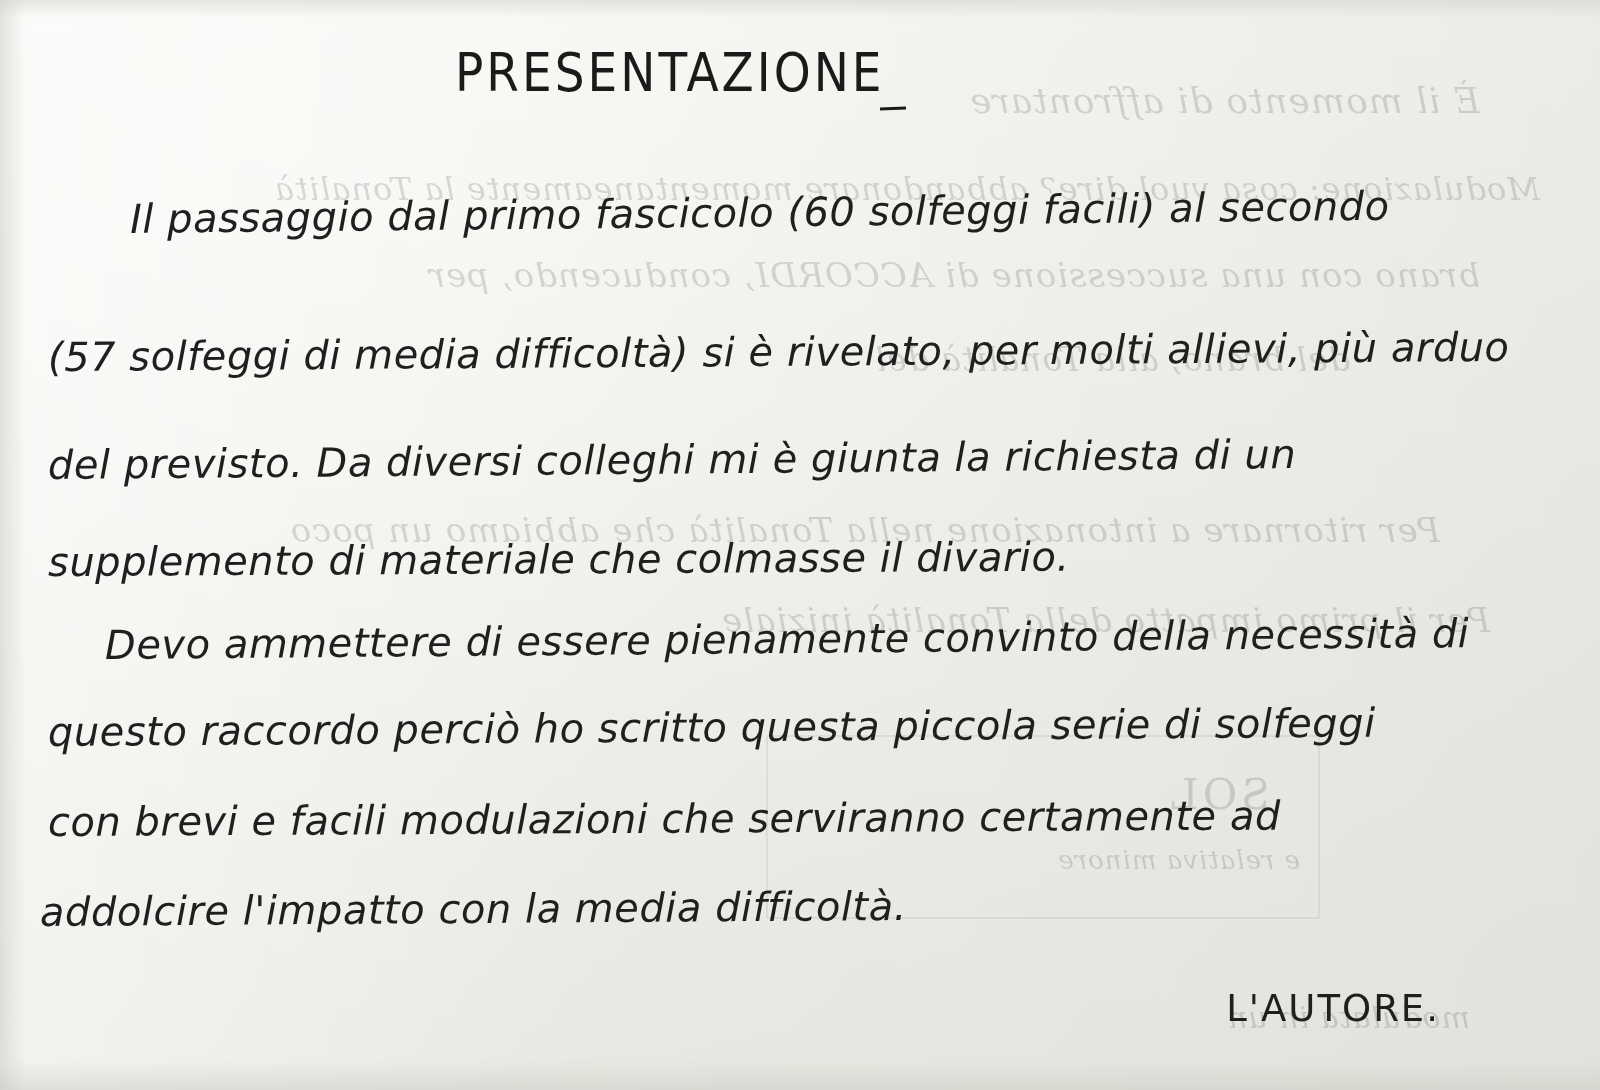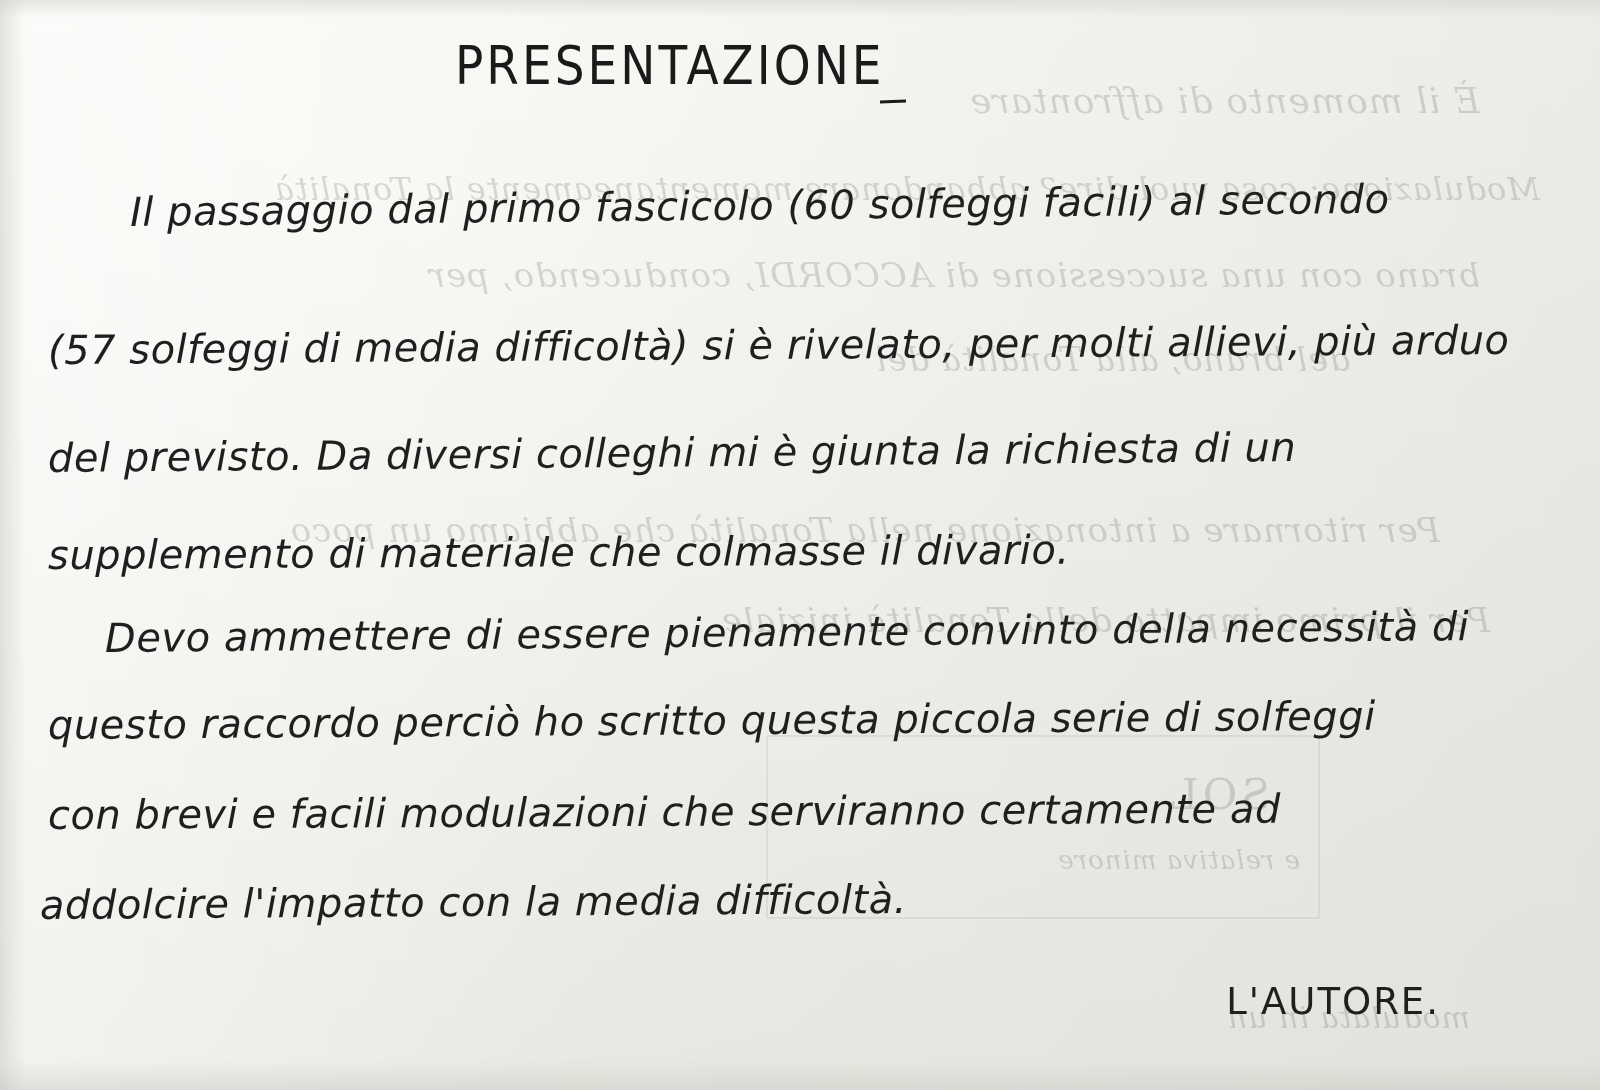--- a/index.html
+++ b/index.html
@@ -75,20 +75,21 @@
     position: absolute;
     border: 2px solid rgba(60,60,60,0.5);
     border-radius: 2px;
   }
 
   
   #handwriting {
     position: absolute;
     inset: 0;
     color: #232323;
+    margin-top: 7px;
   }
   .hw {
     position: absolute;
     white-space: nowrap;
     font-family: "DejaVu Sans", sans-serif;
     font-style: italic;
     color: #1f1f1f;
     letter-spacing: 0.5px;
   }
   #doc-title {

